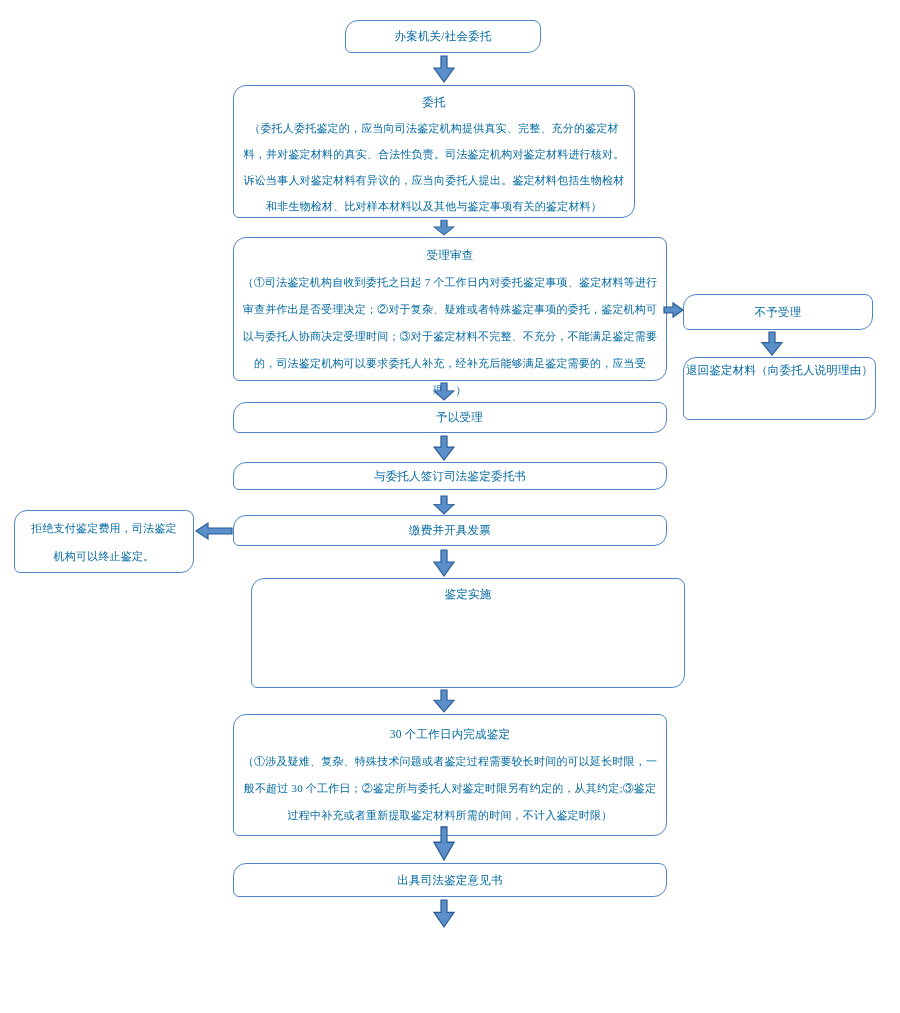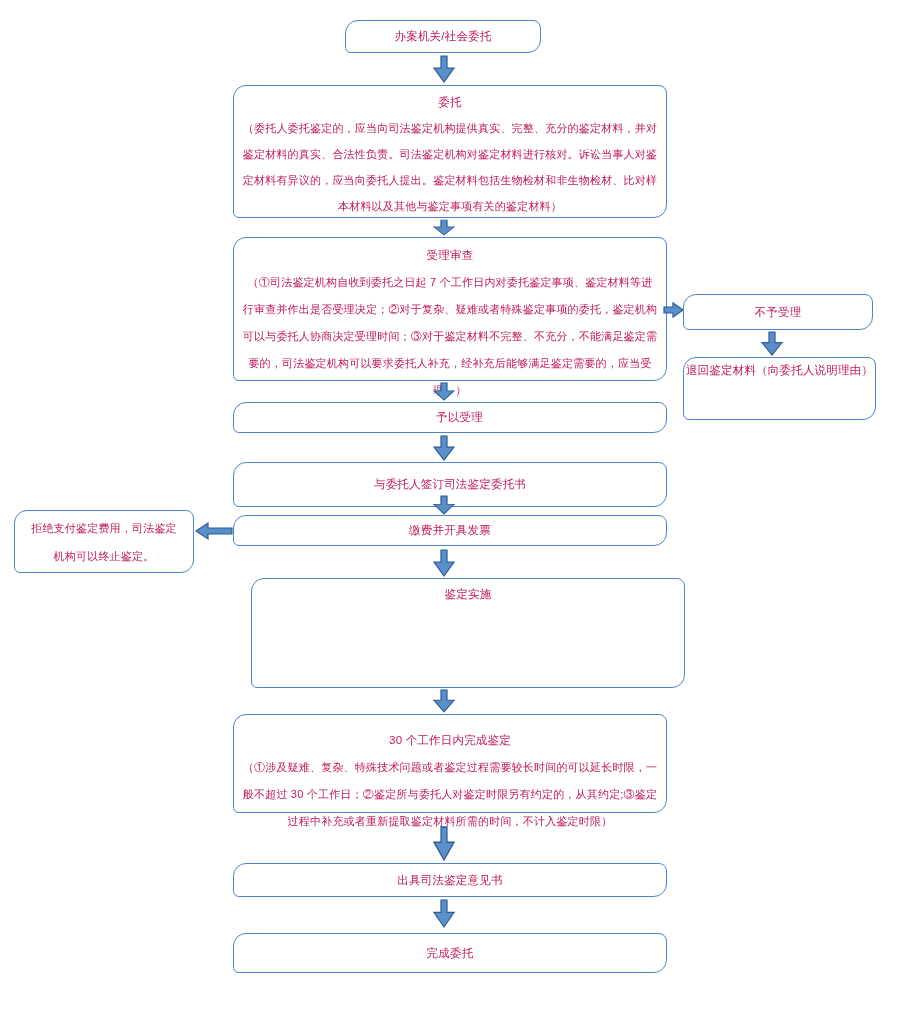--- a/index.html
+++ b/index.html
@@ -1,18 +1,18 @@
 <!DOCTYPE html>
 <html><head>
 <meta charset="utf-8">
 <style>
   html,body{margin:0;padding:0;background:#ffffff;}
   .canvas{
     position:relative;width:900px;height:1013px;background:#ffffff;overflow:hidden;
-    font-family:Liberation Sans, sans-serif;color:#be185d;
+    font-family:Liberation Serif, serif;color:#0369a1;
   }
   .node{
     position:absolute;box-sizing:border-box;background:#ffffff;
     border:1.5px solid #4f86c6;border-radius:13px 8px 13px 6px;
     text-align:center;letter-spacing:0.2px;
   }
   .node.label{display:flex;align-items:center;justify-content:center;font-size:11.5px;}
   .node .node-title{font-size:11.5px;line-height:27px;}
   .node .node-body{font-size:11px;line-height:27px;padding:0 8px;}
   .node.tight .node-title{line-height:26px;}
@@ -38,21 +38,21 @@
   </svg>
 
   <div class="node label" style="left:345px;top:20px;width:196px;height:33px;">
     <span>办案机关/社会委托</span>
   </div>
 
   <svg class="arrow" style="left:434px;top:56px;width:20px;height:26px;" viewBox="0 0 20 26" preserveAspectRatio="none">
     <use href="#p-arrow-down"></use>
     </svg>
 
-  <div class="node tight" style="left:233px;top:85px;width:434px;height:133px;padding-top:3px;">
+  <div class="node tight" style="left:233px;top:85px;width:402px;height:133px;padding-top:3px;">
     <div class="node-title">委托</div>
     <div class="node-body">（委托人委托鉴定的，应当向司法鉴定机构提供真实、完整、充分的鉴定材料，并对鉴定材料的真实、合法性负责。司法鉴定机构对鉴定材料进行核对。诉讼当事人对鉴定材料有异议的，应当向委托人提出。鉴定材料包括生物检材和非生物检材、比对样本材料以及其他与鉴定事项有关的鉴定材料）</div>
   </div>
 
   <svg class="arrow" style="left:434px;top:220px;width:20px;height:15px;" viewBox="0 0 20 26" preserveAspectRatio="none">
     <use href="#p-arrow-down"></use>
     </svg>
 
   <div class="node" style="left:233px;top:237px;width:434px;height:144px;padding-top:4px;">
     <div class="node-title">受理审查</div>
@@ -81,21 +81,21 @@
     </svg>
 
   <div class="node label" style="left:233px;top:402px;width:434px;height:31px;padding-left:19px;">
     <span>予以受理</span>
   </div>
 
   <svg class="arrow" style="left:434px;top:436px;width:20px;height:24px;" viewBox="0 0 20 26" preserveAspectRatio="none">
     <use href="#p-arrow-down"></use>
     </svg>
 
-  <div class="node label" style="left:233px;top:462px;width:434px;height:45px;text-align:center;">
+  <div class="node label" style="left:233px;top:462px;width:434px;height:28px;text-align:center;">
     <span>与委托人签订司法鉴定委托书</span>
   </div>
 
   <svg class="arrow" style="left:434px;top:496px;width:20px;height:18px;" viewBox="0 0 20 26" preserveAspectRatio="none">
     <use href="#p-arrow-down"></use>
     </svg>
 
   <div class="node label" style="left:233px;top:515px;width:434px;height:31px;">
     <span>缴费并开具发票</span>
   </div>
@@ -113,34 +113,31 @@
     </svg>
 
   <div class="node" style="left:251px;top:578px;width:434px;height:110px;padding-top:2px;">
     <div class="node-title">鉴定实施</div>
   </div>
 
   <svg class="arrow" style="left:434px;top:690px;width:20px;height:22px;" viewBox="0 0 20 26" preserveAspectRatio="none">
     <use href="#p-arrow-down"></use>
     </svg>
 
-  <div class="node" style="left:233px;top:714px;width:434px;height:99px;padding-top:12px;">
+  <div class="node" style="left:233px;top:714px;width:434px;height:122px;padding-top:6px;">
     <div class="node-title">30 个工作日内完成鉴定</div>
     <div class="node-body">（①涉及疑难、复杂、特殊技术问题或者鉴定过程需要较长时间的可以延长时限，一般不超过 30 个工作日；②鉴定所与委托人对鉴定时限另有约定的，从其约定;③鉴定过程中补充或者重新提取鉴定材料所需的时间，不计入鉴定时限）</div>
   </div>
 
   <svg class="arrow" style="left:434px;top:827px;width:20px;height:33px;" viewBox="0 0 20 26" preserveAspectRatio="none">
     <use href="#p-arrow-down"></use>
     </svg>
 
   <div class="node label" style="left:233px;top:863px;width:434px;height:34px;">
     <span>出具司法鉴定意见书</span>
   </div>
 
   <svg class="arrow" style="left:434px;top:900px;width:20px;height:27px;" viewBox="0 0 20 26" preserveAspectRatio="none">
     <use href="#p-arrow-down"></use>
     </svg>
 
-  <div class="node label" style="left:233px;top:933px;width:434px;height:40px;">
-    <span>完成委托</span>
-  </div>
 
 </div>
 
 </body></html>

